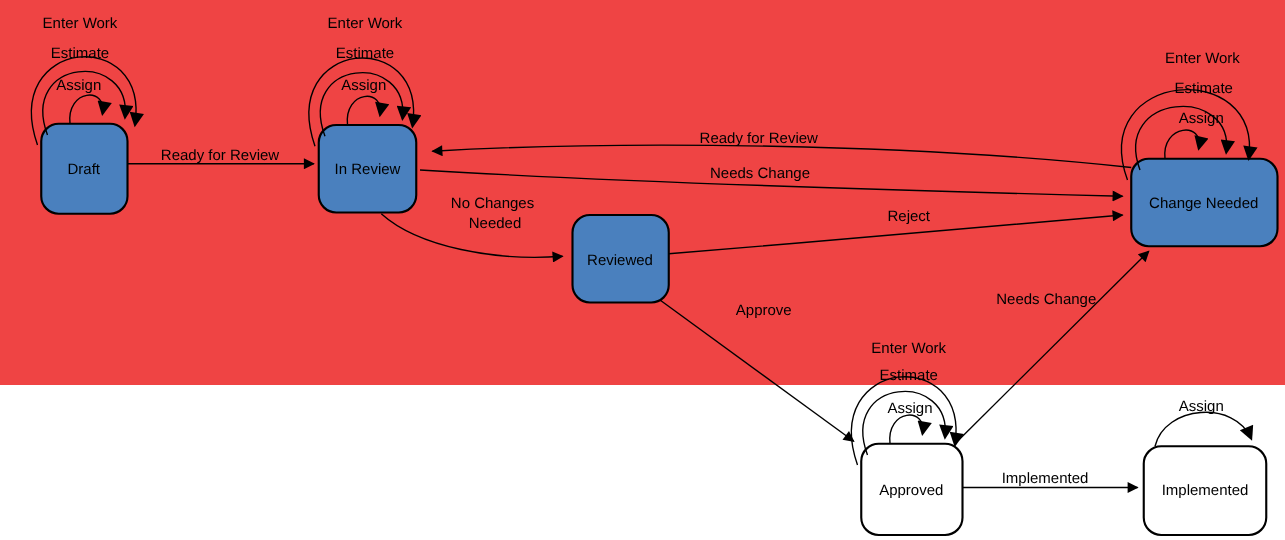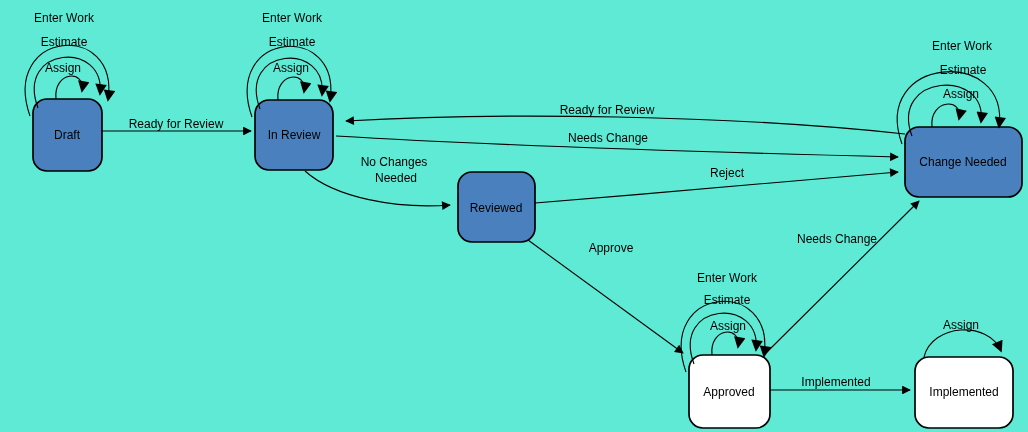--- a/index.html
+++ b/index.html
@@ -7,22 +7,22 @@
     padding: 0;
     background: #ffffff;
     width: 1028px;
     height: 432px;
     overflow: hidden;
     font-family: "Liberation Sans", sans-serif;
   }
   .canvas {
     position: relative;
     width: 1028px;
-    height: 432px;
-    background: #5eead4;
+    height: 308px;
+    background: #ef4444;
   }
   svg text {
     font-family: "Liberation Sans", sans-serif;
     font-size: 12px;
     fill: #000000;
     text-anchor: middle;
   }
   svg .state-box {
     stroke: #000000;
     stroke-width: 1.7;

